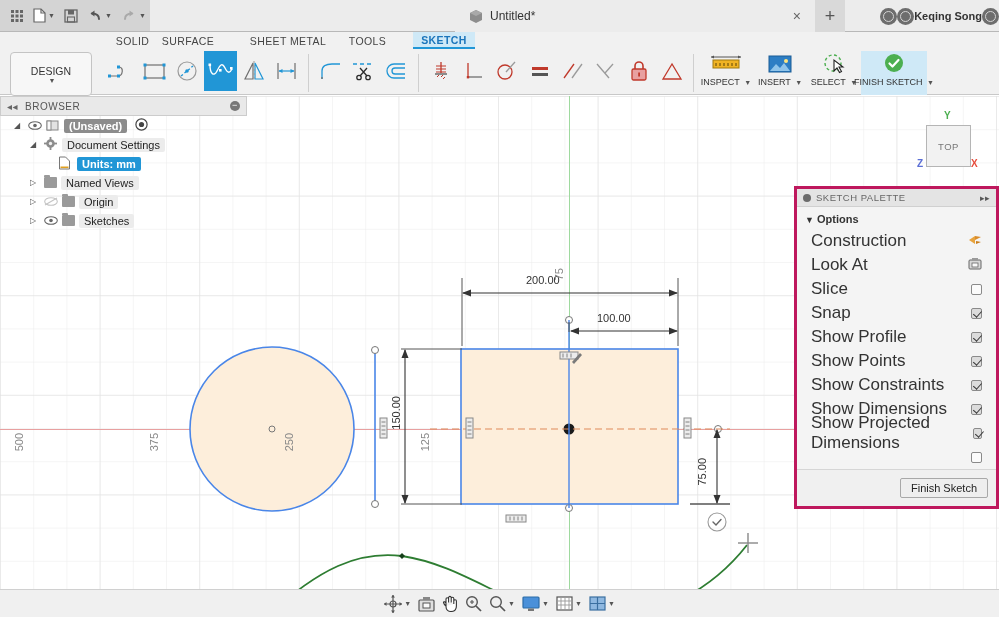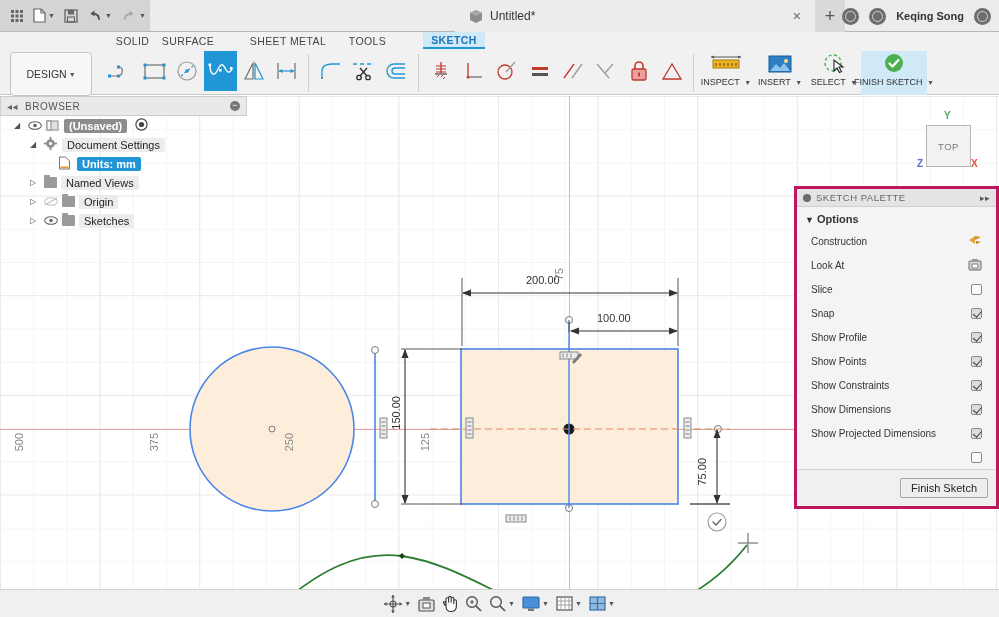--- a/index.html
+++ b/index.html
@@ -29,39 +29,39 @@
   }
   .doc-tab .title { font-size:12px; color:#333; margin-left:7px; }
   .tab-close { margin-left:auto; font-size:14px; color:#666; cursor:pointer; padding:0 6px; }
   .plus-tab {
     position:absolute; left:815px; top:0; width:30px; height:32px;
     background:#d9d9d9; display:flex; align-items:center; justify-content:center;
     font-size:18px; color:#555; cursor:pointer; font-weight:300;
   }
   .tb-right {
     position:absolute; right:0; top:0; height:32px; display:flex; align-items:center;
-    gap:10px; padding-right:8px;
+    padding-right:0;
   }
   .username { font-size:11px; color:#333; font-weight:bold; }
   .circ-icon { width:17px; height:17px; border-radius:50%; background:#6d6d6d; position:relative; cursor:pointer; }
   .circ-icon::after { content:""; position:absolute; inset:3px; border-radius:50%; border:1.5px solid #d4d4d4; }
 
   
   .ribbon { height:63px; background:#f1f1f1; position:relative; border-bottom:1px solid #c8c8c8; }
   .ribbon-tabs { position:absolute; top:0; left:0; height:17px; width:100%; display:flex; }
   .rtab {
     font-size:10.5px; color:#444; letter-spacing:.4px; cursor:pointer;
     display:flex; align-items:center; justify-content:center; height:17px;
   }
   .rtab.active { background:#cfe9f7; color:#1b75bb; border-bottom:2px solid #2196d6; font-weight:bold; }
   .design-btn {
     position:absolute; left:10px; top:20px; width:82px; height:44px;
     background:#f7f7f7; border:1px solid #c4c4c4; border-radius:4px;
     display:flex; align-items:center; justify-content:center;
-    font-size:10.5px; color:#333; cursor:pointer;
+    font-size:10.5px; color:#333; cursor:pointer;flex-direction:column;
   }
   .tools-row { position:absolute; top:19px; left:105px; height:44px; display:flex; align-items:flex-start; }
   .tool {
     width:33px; height:40px; display:flex; align-items:center; justify-content:center;
     cursor:pointer; position:relative;
   }
   .tool.sel { background:#2196d6; }
   .sep { width:1px; height:38px; background:#cfcfcf; margin:0 5px; align-self:center; }
   .grp-label {
     position:absolute; top:62px; font-size:9.5px; color:#444; letter-spacing:.3px;
@@ -106,21 +106,21 @@
   }
   .phead {
     height:18px; background:#e4e4e4; display:flex; align-items:center;
     padding:0 6px; font-size:9.5px; color:#666; letter-spacing:.5px; border-bottom:1px solid #d0d0d0;
   }
   .phead .dot { width:8px; height:8px; border-radius:50%; background:#6b6b6b; margin-right:5px; }
   .phead .fwd { margin-left:auto; color:#555; font-size:9px; cursor:pointer; }
   .psec { padding:6px 0 4px 8px; font-size:11px; font-weight:bold; color:#333; cursor:pointer; }
   .prow {
     display:flex; align-items:center; justify-content:space-between;
-    padding:0 14px 0 14px; height:24px; font-size:10px; color:#333; cursor:pointer;
+    padding:0 14px 0 14px; height:24px; font-size:17px; color:#333; cursor:pointer;
   }
   .cbox { width:11px; height:11px; border:1px solid #8a8a8a; background:#fbfbfb; border-radius:2px; position:relative; }
   .cbox.on { background:#dcdcdc; }
   .cbox.on::after {
     content:""; position:absolute; left:3px; top:0px; width:3.5px; height:7px;
     border:solid #333; border-width:0 1.5px 1.5px 0; transform:rotate(42deg);
   }
   .pfoot { border-top:1px solid #d6d6d6; padding:8px; display:flex; justify-content:flex-end; background:#f0f0f0; }
   .finish-btn {
     border:1px solid #a8a8a8; background:#eee; padding:3px 10px;
@@ -216,21 +216,21 @@
     <div class="circ-icon"></div>
   </div>
 </div>
 
 <div class="ribbon">
   <div class="ribbon-tabs">
     <div class="rtab" style="left:105px;position:absolute;width:55px;">SOLID</div>
     <div class="rtab" style="left:154px;position:absolute;width:68px;">SURFACE</div>
     <div class="rtab" style="left:243px;position:absolute;width:90px;">SHEET METAL</div>
     <div class="rtab" style="left:340px;position:absolute;width:55px;">TOOLS</div>
-    <div class="rtab active" style="left:423px;position:absolute;width:62px;">SKETCH</div>
+    <div class="rtab active" style="left:413px;position:absolute;width:62px;">SKETCH</div>
   </div>
 
   <div class="design-btn">
     <span>DESIGN</span>
       <span class="caret">▼</span>
   </div>
 
   <div class="tools-row">
 
     <div class="tool">

